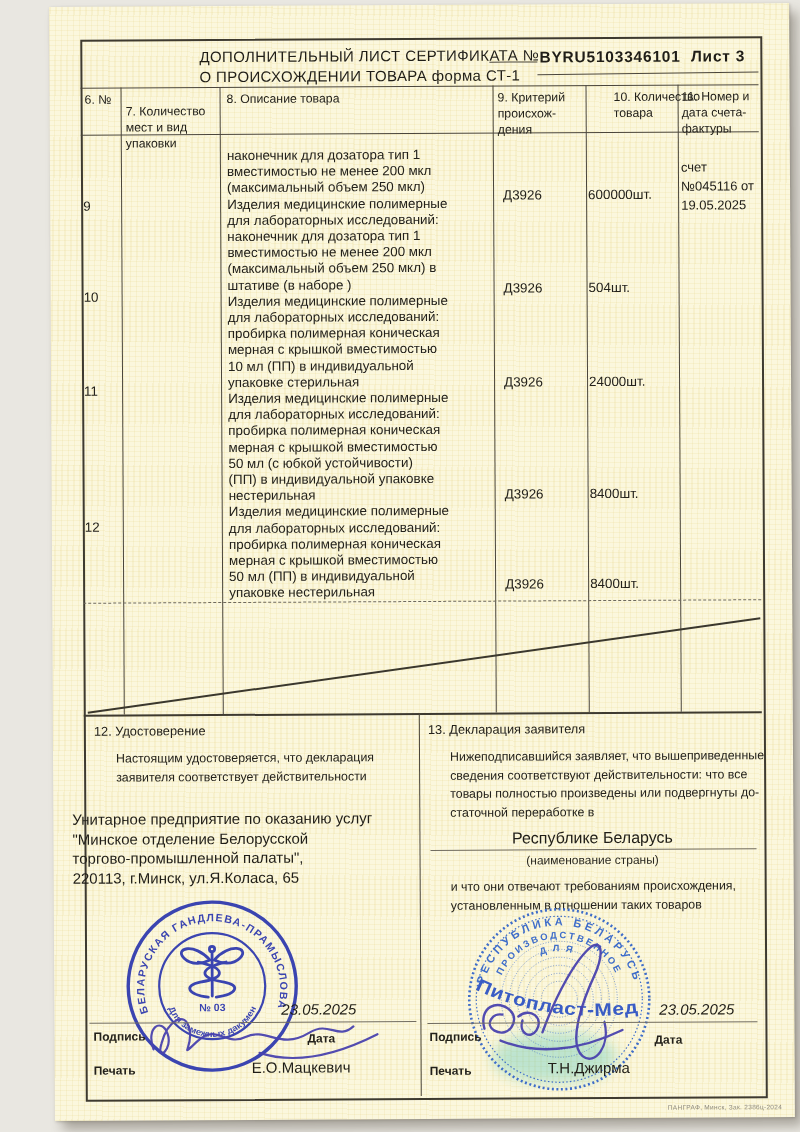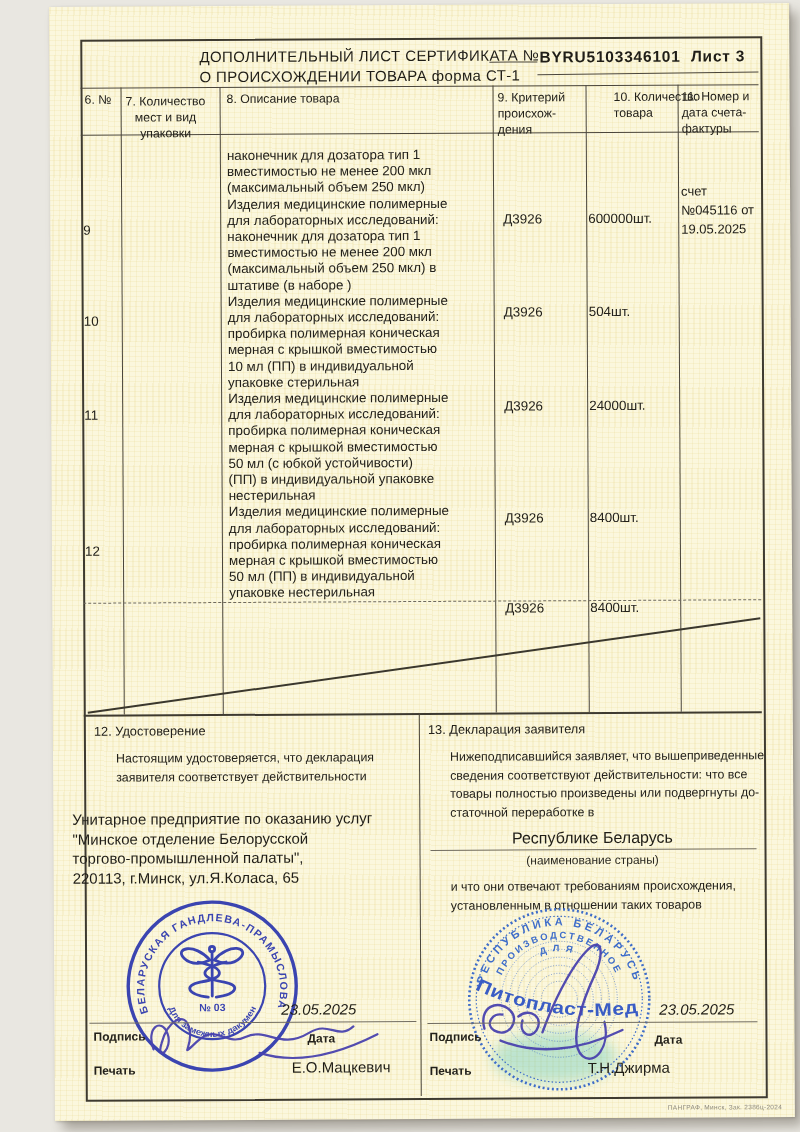--- a/index.html
+++ b/index.html
@@ -19,32 +19,32 @@
     box-shadow:8px 9px 12px rgba(70,64,50,.38), 1px 1px 3px rgba(70,64,50,.25);
   }
   .abs{position:absolute;}
   .frame{left:31px;top:33px;width:678px;height:1058px;border:2px solid #3e3a30;}
   .hline{background:#4b463c;height:1px;}
   .vline{background:#4b463c;width:1px;}
   .dashed{border-top:1.5px dashed #6f6a5e;height:0;}
   .title{font-size:15px;letter-spacing:.4px;color:#1f1d17;line-height:1.35;white-space:pre-line;}
   .certnum{font-size:15.5px;font-weight:bold;letter-spacing:.8px;color:#1f1d17;}
   .colhead{font-size:12.3px;line-height:1.3;white-space:pre-line;color:#23211b;}
-  .cell{font-size:13.4px;color:#23211b;margin-top:24px;}
+  .cell{font-size:13.4px;color:#23211b;}
   .desc-wrap{width:264px;}
   .desc-line{font-size:13.4px;line-height:16.2px;white-space:nowrap;color:#23211b;}
   .pre{white-space:pre-line;}
   .sec-head{font-size:12.8px;color:#23211b;}
   .sec-body{font-size:12.4px;line-height:1.5;color:#23211b;}
   .issuer{font-size:15px;line-height:1.3;color:#1f1d17;}
   .country{font-size:16px;color:#1f1d17;text-align:center;}
   .caption{font-size:12px;text-align:center;color:#2a2820;}
   .datetxt{font-size:15px;color:#1f1d17;font-style:italic;}
   .fieldlabel{font-size:12px;color:#23211b;font-weight:bold;}
-  .signer{font-size:15px;color:#1f1d17;margin-left:40px;}
+  .signer{font-size:15px;color:#1f1d17;}
   .thin{background:#716c60;height:1px;}
   .footnote{font-size:6.5px;color:#8e8a7d;letter-spacing:.3px;}
   svg{overflow:visible;}
   .stamp{opacity:.92;}
   .sig{opacity:.95;}
 </style>
 </head>
 <body>
 
 <div class="paper">
@@ -59,21 +59,21 @@
   <div class="abs hline" style="left:31px;top:128px;width:678px;"></div>
 
   <div class="abs vline" style="left:71px;top:81px;height:627px;"></div>
   <div class="abs vline" style="left:170px;top:81px;height:627px;"></div>
   <div class="abs vline" style="left:443px;top:81px;height:627px;"></div>
   <div class="abs vline" style="left:536px;top:81px;height:627px;"></div>
   <div class="abs vline" style="left:628px;top:81px;height:627px;"></div>
   <div class="abs hline" style="left:31px;top:81px;width:678px;"></div>
 
   <div class="abs colhead" style="left:35px;top:86px;">6. №</div>
-  <div class="abs colhead" style="left:76px;top:88px;text-align:center;">7. Количество
+  <div class="abs colhead" style="left:76px;top:98px;">7. Количество
 мест и вид
 упаковки</div>
   <div class="abs colhead" style="left:177px;top:86px;">8. Описание товара</div>
   <div class="abs colhead" style="left:448px;top:86px;">9. Критерий
 происхож-
 дения</div>
   <div class="abs colhead" style="left:564px;top:86px;">10. Количество
 товара</div>
   <div class="abs colhead" style="left:632px;top:86px;">11. Номер и
 дата счета-

